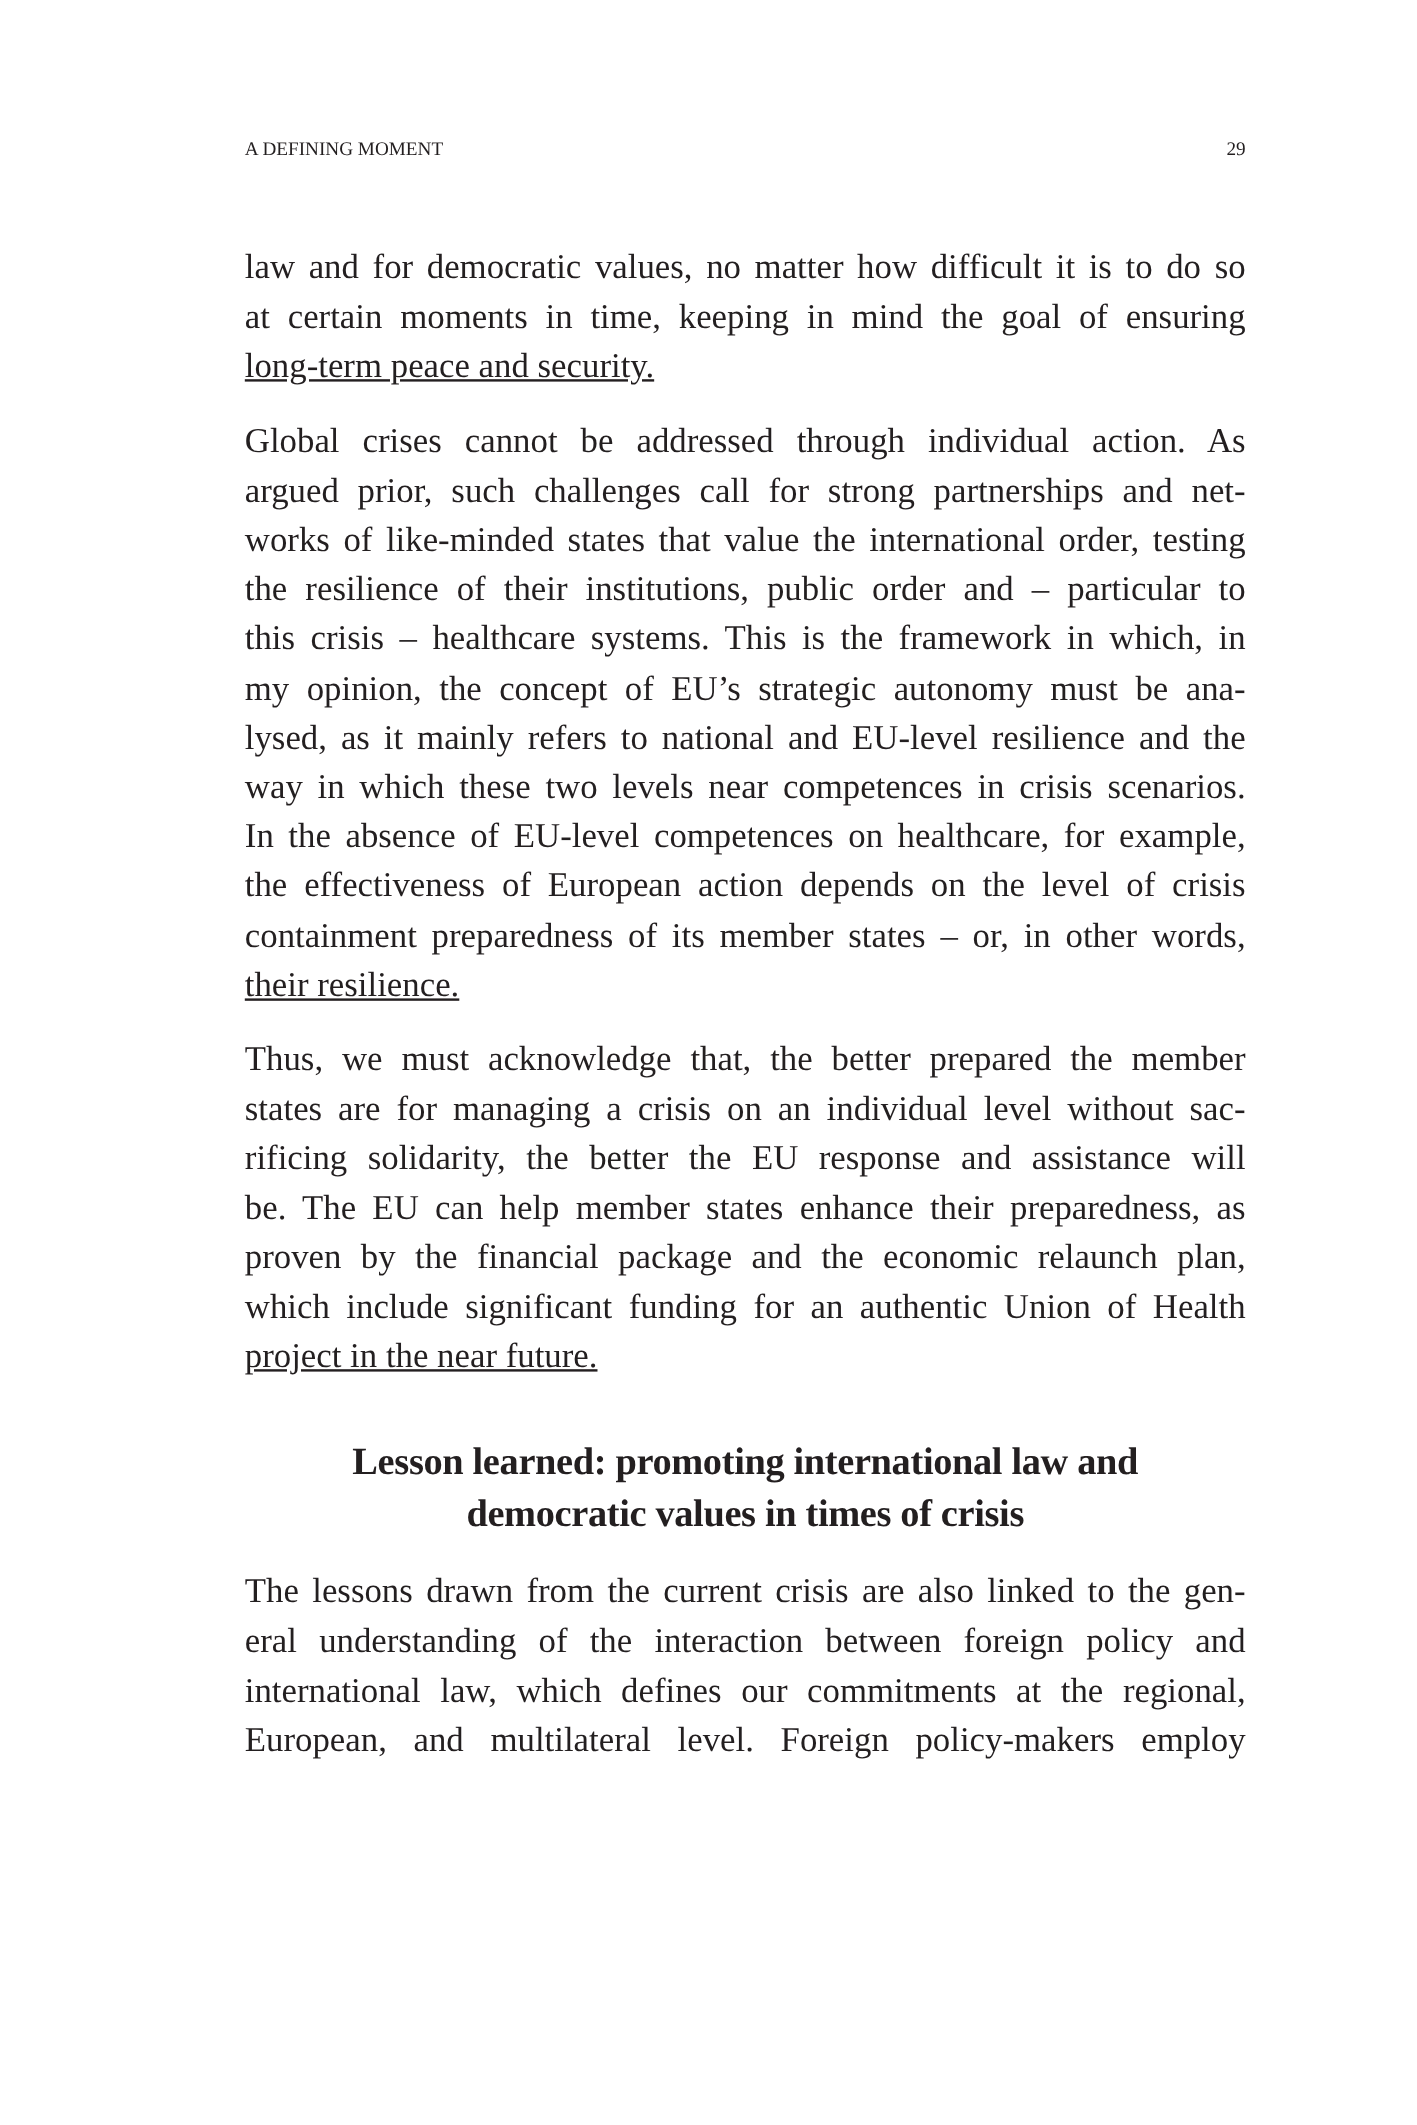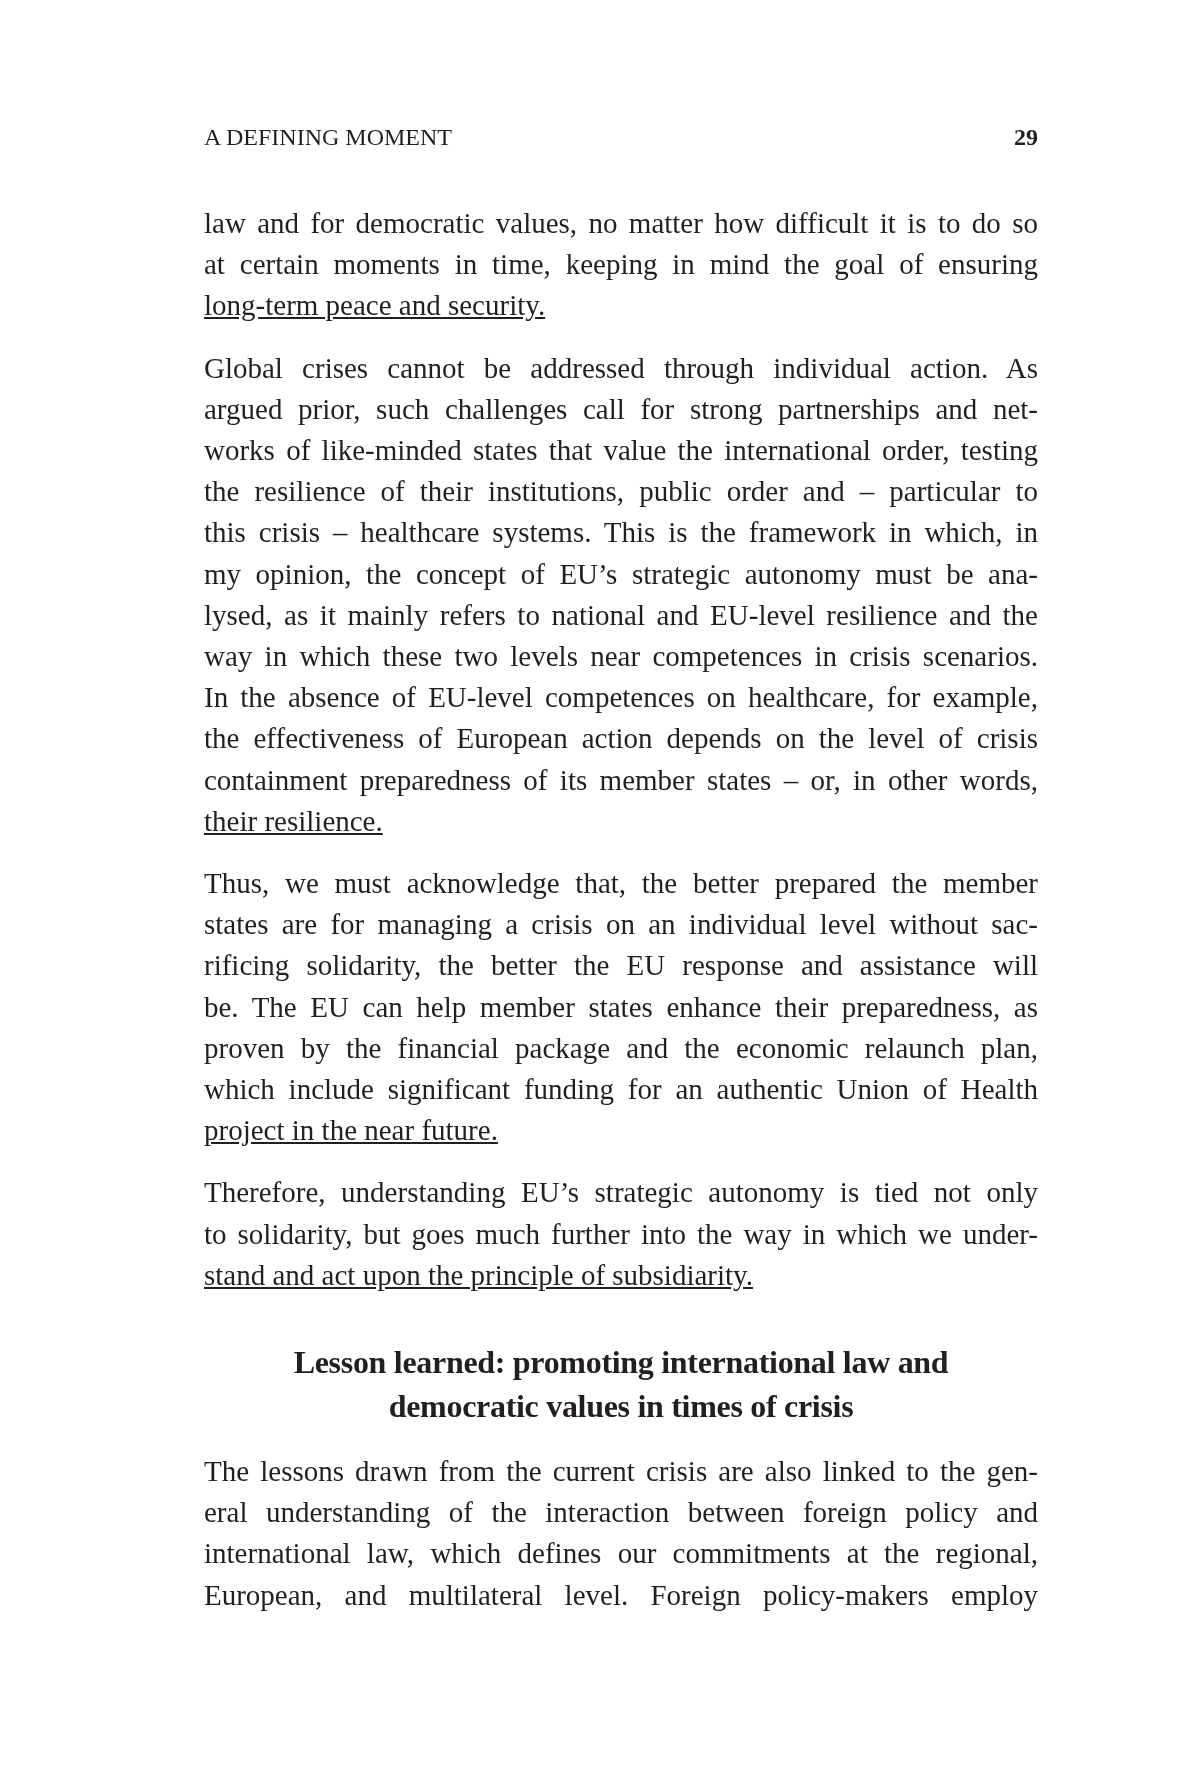--- a/index.html
+++ b/index.html
@@ -17,38 +17,37 @@
     }
     .page {
       position: absolute;
       left: 0; top: 0;
       width: 1181px;
       height: 1771px;
     }
     .running-header {
       position: absolute;
       left: 204px;
-      top: 124px;
+      top: 112px;
       width: 834px;
       height: 26px;
-      font-size: 24px;
+      font-size: 16px;
       line-height: 26px;
       letter-spacing: 0px;
     }
     .running-header .title {
       position: absolute;
       left: 0;
       top: 0;
       text-transform: uppercase;
     }
     .running-header .folio {
       position: absolute;
       right: 0;
       top: 0;
-      font-weight: bold;
     }
     .body {
       position: absolute;
       left: 204px;
       top: 203px;
       width: 834px;
     }
     .para {
       margin: 0 0 21px 0;
       font-size: 29px;
@@ -113,25 +112,20 @@
     <p class="para">
       <span class="line">Thus, we must acknowledge that, the better prepared the member</span>
       <span class="line">states are for managing a crisis on an individual level without sac-</span>
       <span class="line">rificing solidarity, the better the EU response and assistance will</span>
       <span class="line">be. The EU can help member states enhance their preparedness, as</span>
       <span class="line">proven by the financial package and the economic relaunch plan,</span>
       <span class="line">which include significant funding for an authentic Union of Health</span>
       <span class="line last">project in the near future.</span>
     </p>
 
-    <p class="para">
-      <span class="line">Therefore, understanding EU’s strategic autonomy is tied not only</span>
-      <span class="line">to solidarity, but goes much further into the way in which we under-</span>
-      <span class="line last">stand and act upon the principle of subsidiarity.</span>
-    </p>
 
     <h2 class="heading">
       <span class="line">Lesson learned: promoting international law and</span>
       <span class="line">democratic values in times of crisis</span>
     </h2>
 
     <p class="para">
       <span class="line">The lessons drawn from the current crisis are also linked to the gen-</span>
       <span class="line">eral understanding of the interaction between foreign policy and</span>
       <span class="line">international law, which defines our commitments at the regional,</span>

